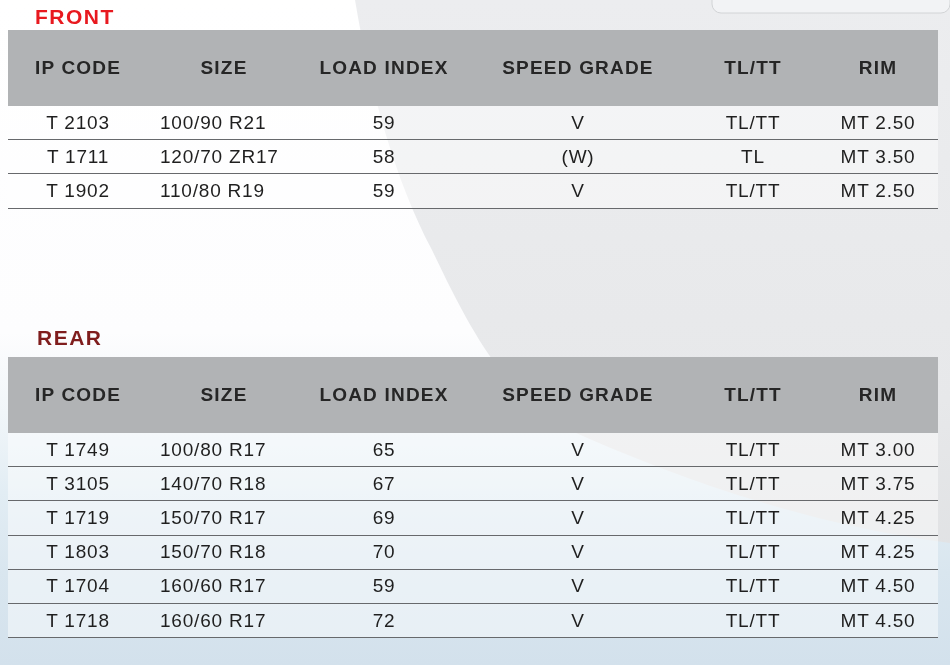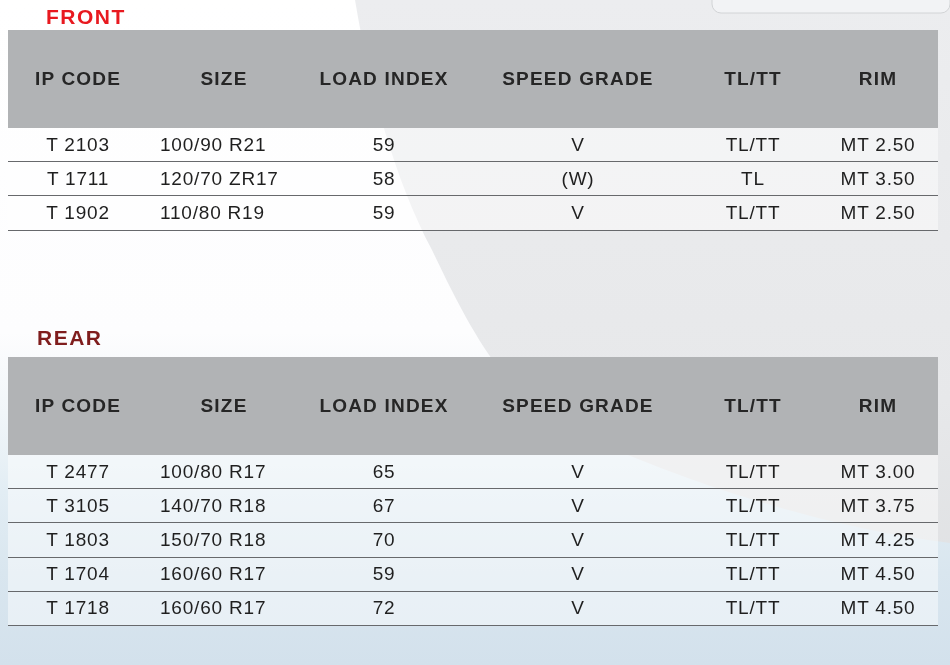--- a/index.html
+++ b/index.html
@@ -7,36 +7,36 @@
     width:950px;height:665px;position:relative;overflow:hidden;
     font-family:"Liberation Sans", sans-serif;
     background:#ebecee;
   }
   #bg-svg{position:absolute;left:0;top:0;width:950px;height:665px;}
 
   .section-title{
     position:absolute;
     font-weight:bold;font-size:21px;letter-spacing:1.5px;
   }
-  #front-title{left:46px;top:5px;}
+  #front-title{left:35px;top:5px;}
   #rear-title{left:37px;top:326px;}
 
   table.spec-table{
     position:absolute;left:8px;width:930px;
     border-collapse:collapse;table-layout:fixed;
   }
   #front-table{top:30px;}
   #rear-table{top:357px;}
 
   table.spec-table thead th{
     background:#b1b3b5;
     height:66px;
     font-size:19px;font-weight:bold;letter-spacing:1.2px;color:#262626;
     text-align:center;vertical-align:middle;
-    padding:16px;
+    padding:5px;
   }
   table.spec-table tbody td{
     height:33.2px;
     font-size:19px;letter-spacing:0.8px;color:#1f1f1f;
     text-align:center;vertical-align:middle;
     border-bottom:1.5px solid #67696c;
     background:rgba(255,255,255,0.45);
     padding:0;
     white-space:nowrap;
   }
@@ -142,36 +142,44 @@
         <th>IP CODE</th>
         <th>SIZE</th>
         <th>LOAD INDEX</th>
         <th>SPEED GRADE</th>
         <th>TL/TT</th>
         <th>RIM</th>
       </tr>
     </thead>
   <tbody>
       <tr>
-        <td>T 2477</td>
+        <td>T 1749</td>
         <td>100/80 R17</td>
         <td>65</td>
         <td>V</td>
         <td>TL/TT</td>
         <td>MT 3.00</td>
       </tr>
       <tr>
         <td>T 3105</td>
         <td>140/70 R18</td>
         <td>67</td>
         <td>V</td>
         <td>TL/TT</td>
         <td>MT 3.75</td>
       </tr>
       <tr>
+        <td>T 1719</td>
+        <td>150/70 R17</td>
+        <td>69</td>
+        <td>V</td>
+        <td>TL/TT</td>
+        <td>MT 4.25</td>
+      </tr>
+      <tr>
         <td>T 1803</td>
         <td>150/70 R18</td>
         <td>70</td>
         <td>V</td>
         <td>TL/TT</td>
         <td>MT 4.25</td>
       </tr>
       <tr>
         <td>T 1704</td>
         <td>160/60 R17</td>

